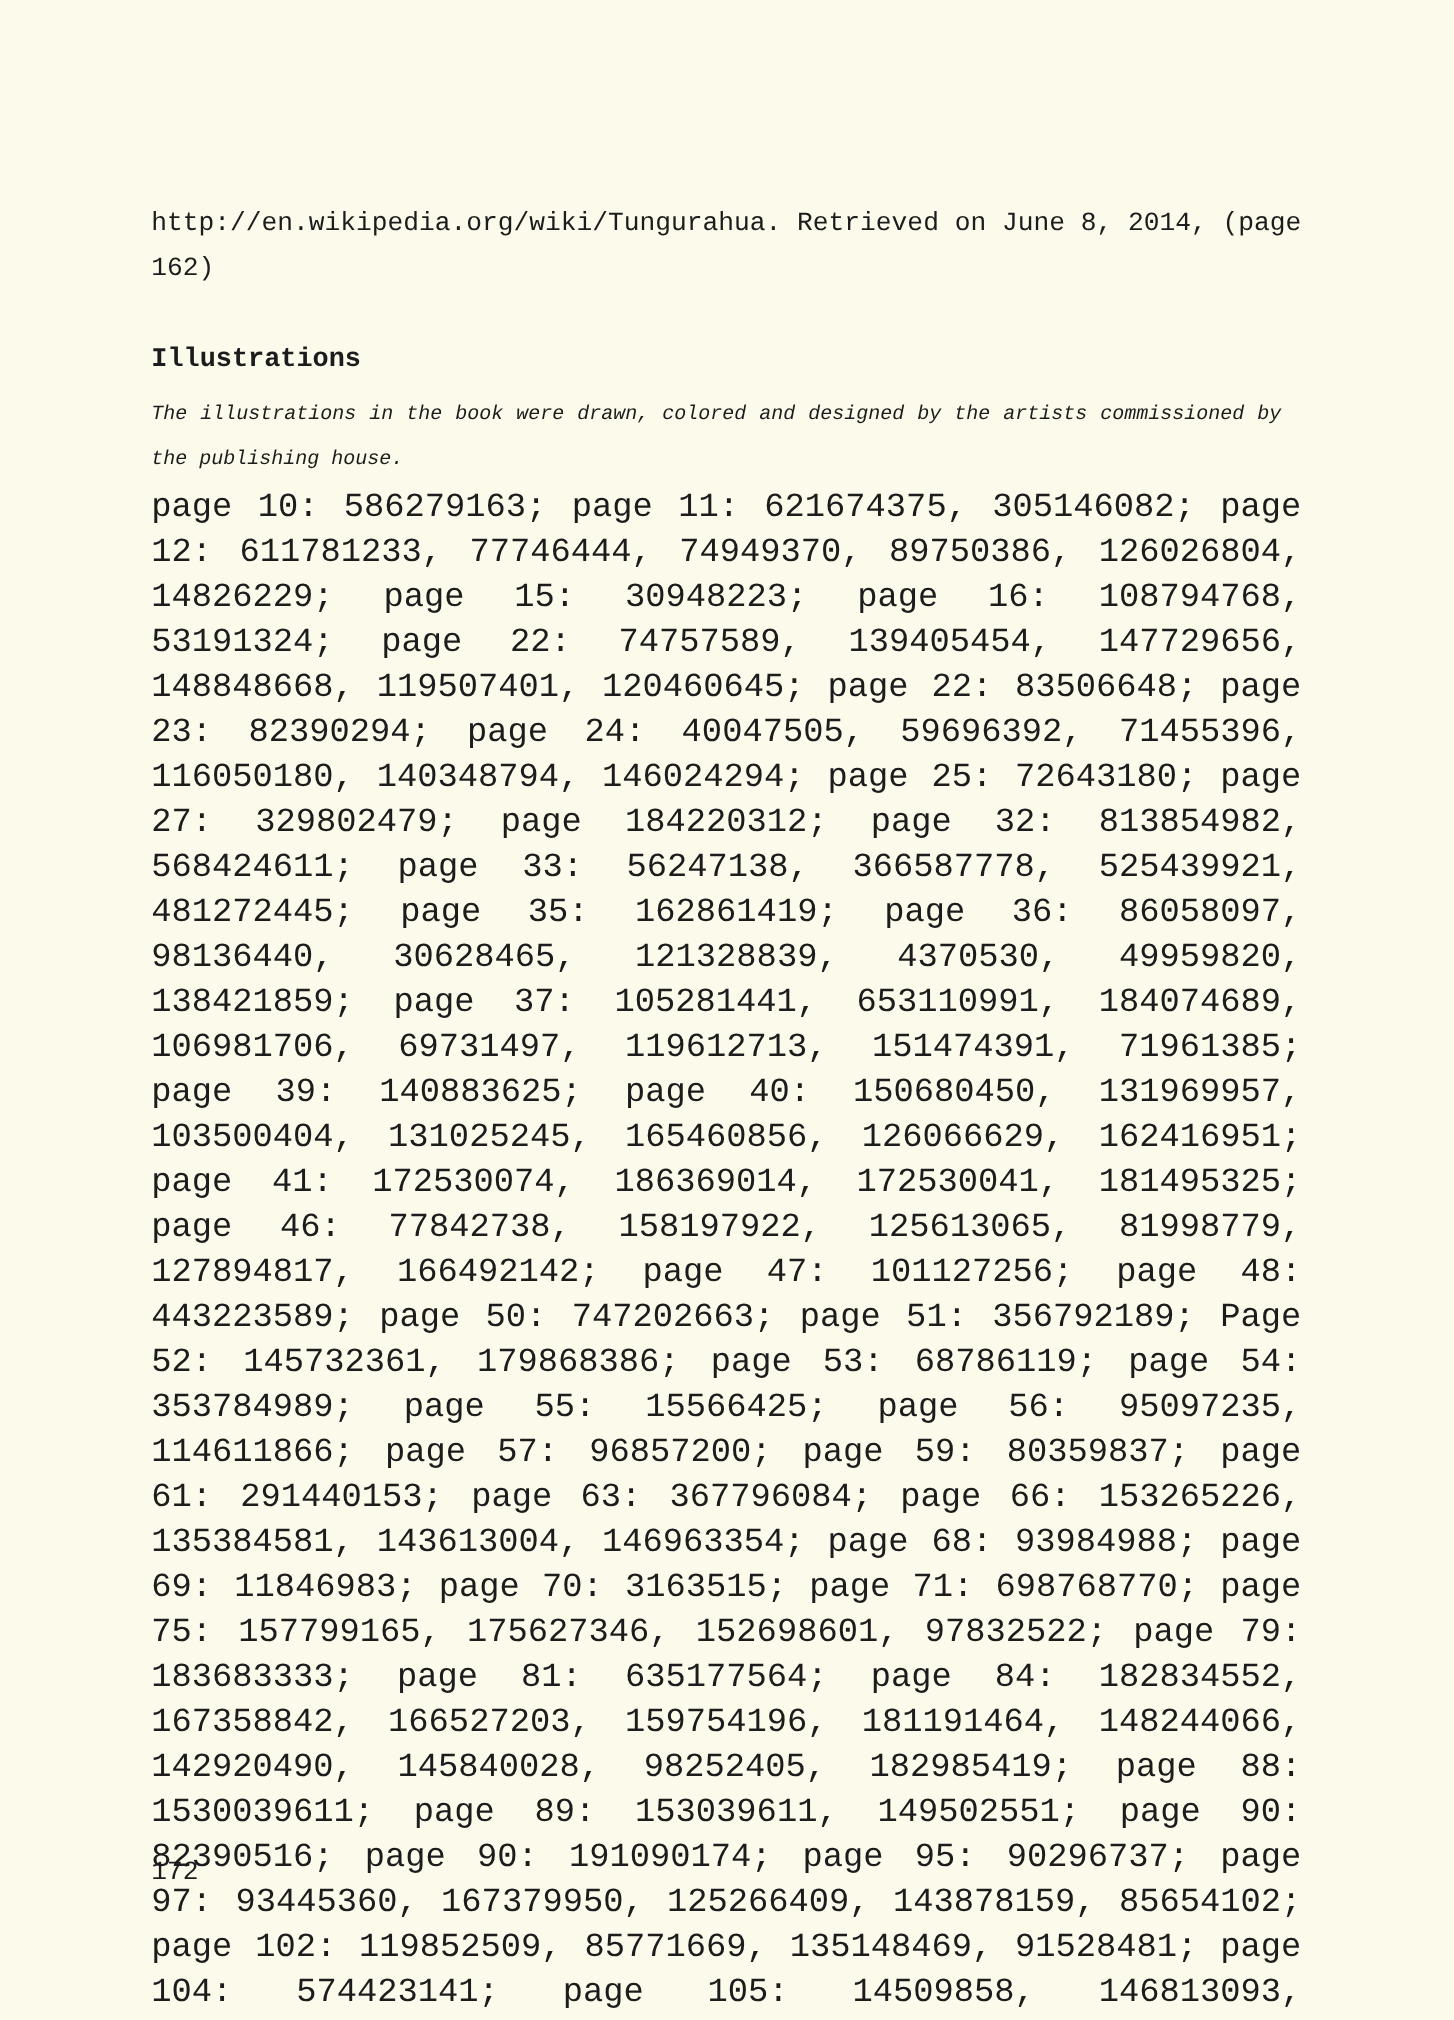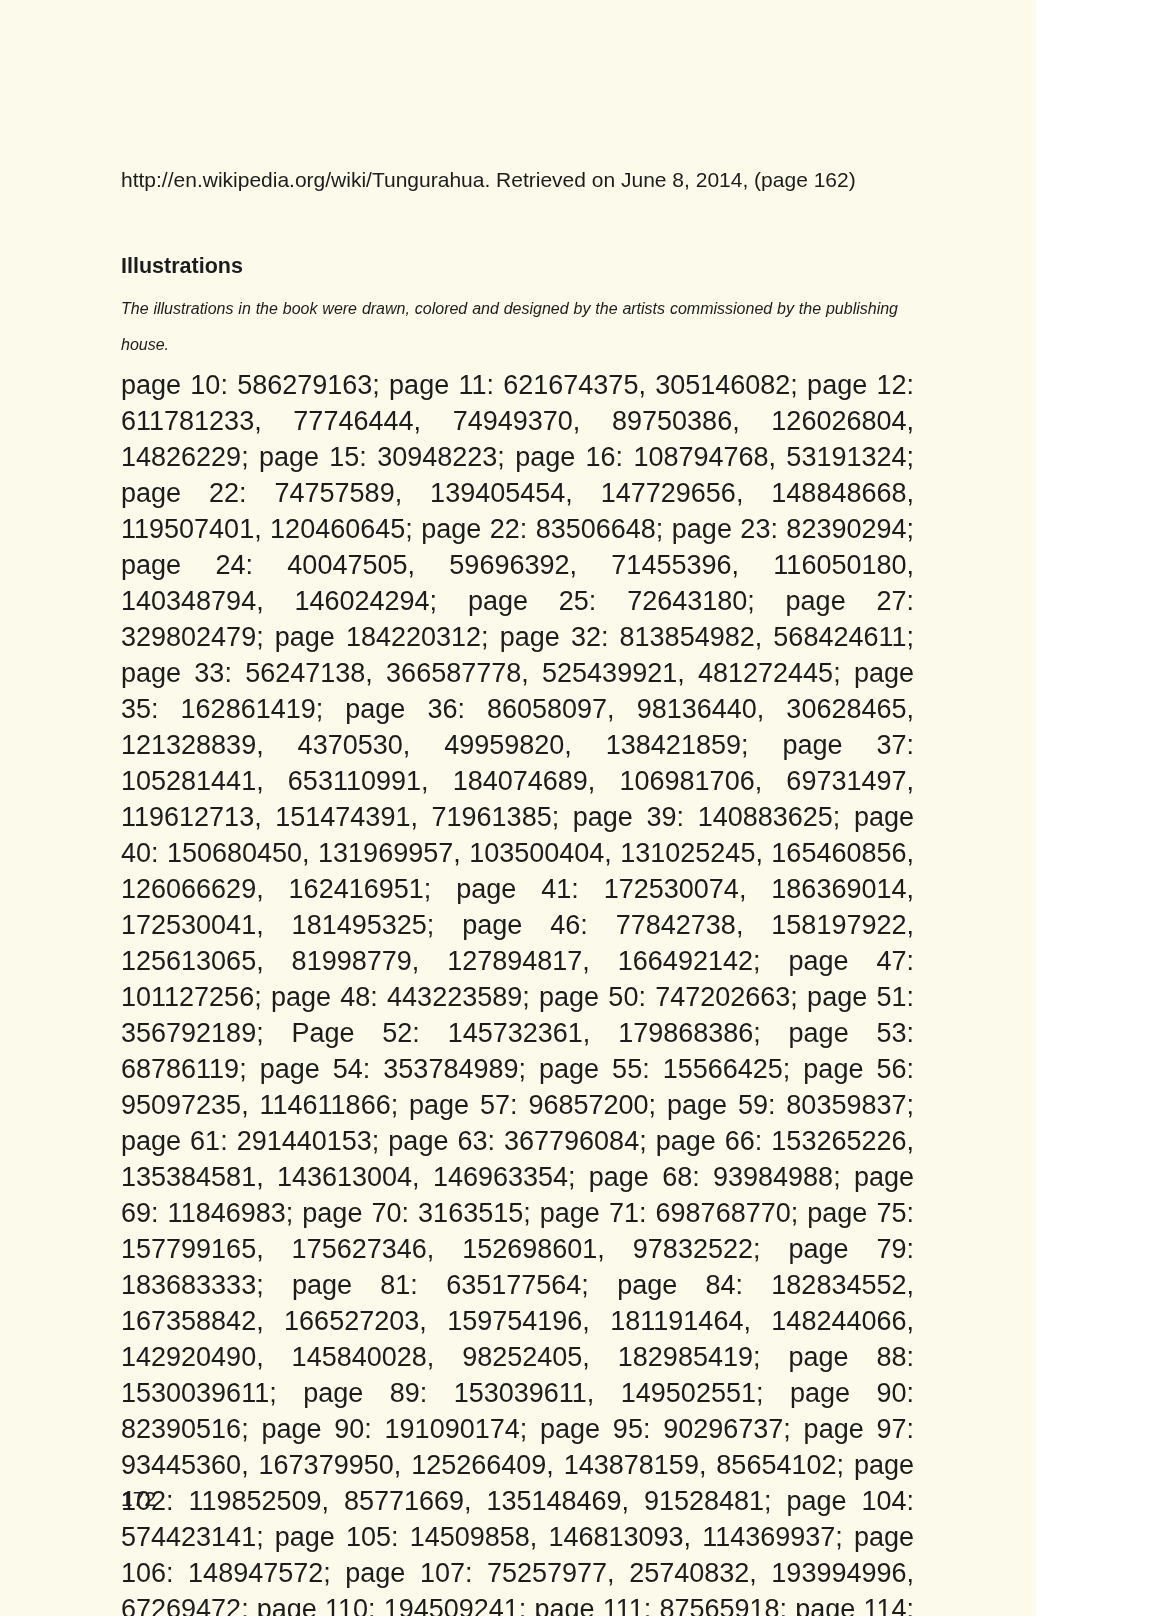--- a/index.html
+++ b/index.html
@@ -2,44 +2,44 @@
 <html style="--bg: #fcfaea; --fg: #1c1c1c;"><head>
 <meta charset="utf-8">
 <style>
   :root {
     --bg: #fcfaea;
     --fg: #1c1c1c;
   }
   html, body { margin: 0; padding: 0; }
   .page {
     position: relative;
-    width: 1036px;
+    width: 1163px;
     height: 1616px;
     background: var(--bg);
     color: var(--fg);
-    font-family: Liberation Sans, sans-serif;
+    font-family: Liberation Mono, monospace;
     box-sizing: border-box;
     overflow: hidden;
   }
   .content {
     padding: 162px 122px 0 121px;
   }
   .ref {
     font-size: 21px;
     line-height: 36px;
     margin: 0 0 5px 0;
   }
   .heading {
     font-size: 21.5px;
     line-height: 36px;
     font-weight: bold;
     margin: 0 0 7px 0;
   }
   .heading-first {
-    margin-top: 50px;
+    margin-top: 36px;
   }
   .note {
     font-size: 16px;
     line-height: 36px;
     font-style: italic;
     text-align: justify;
     margin: 0 16px 4px 0;
   }
   .credits {
     font-size: 27px;

